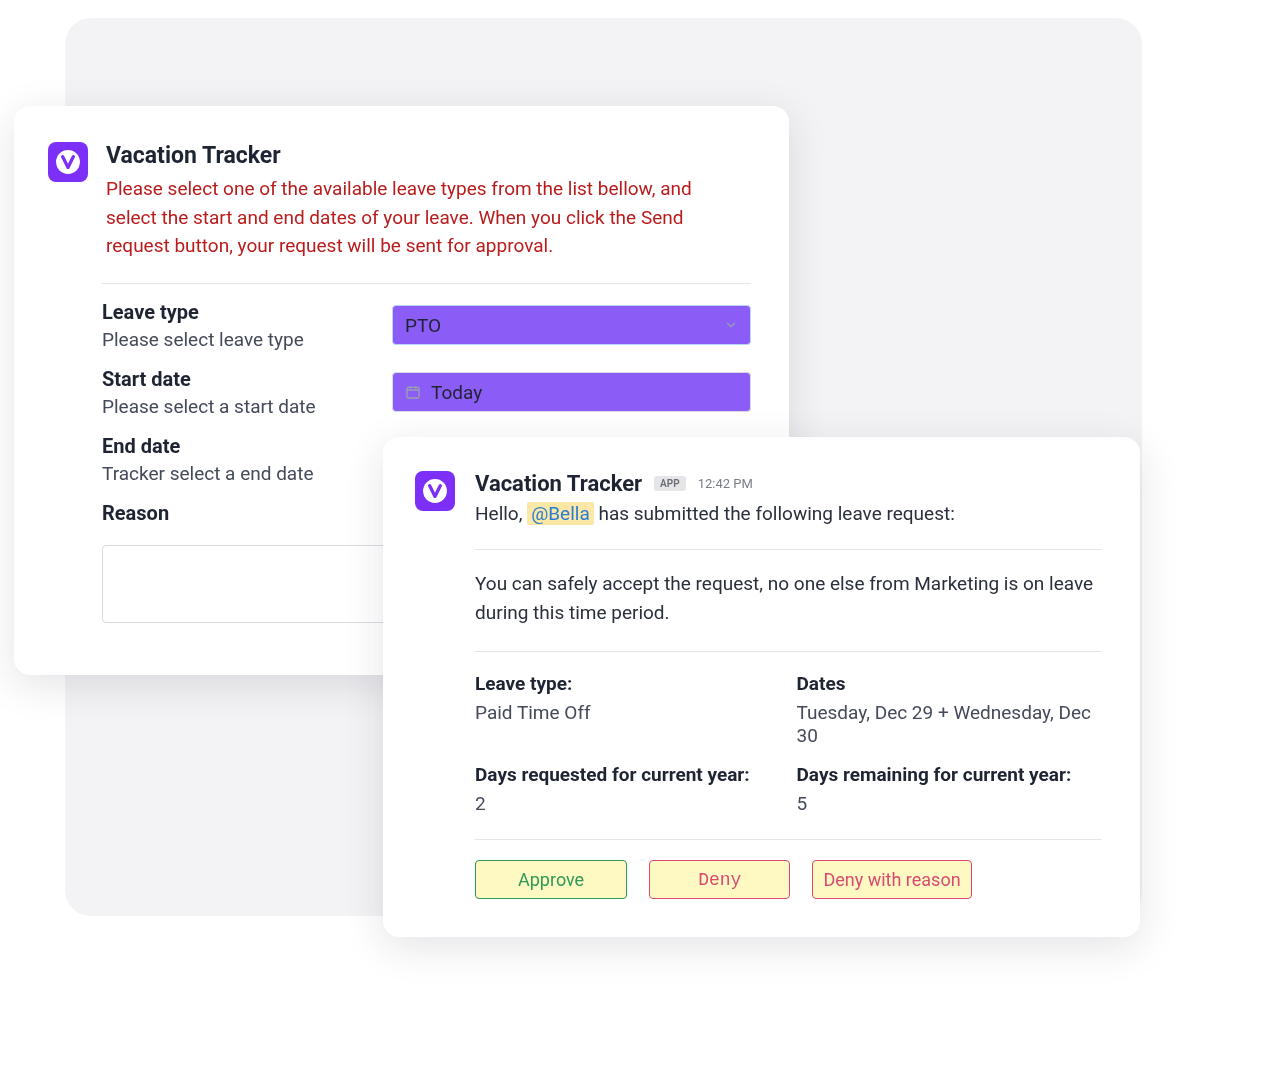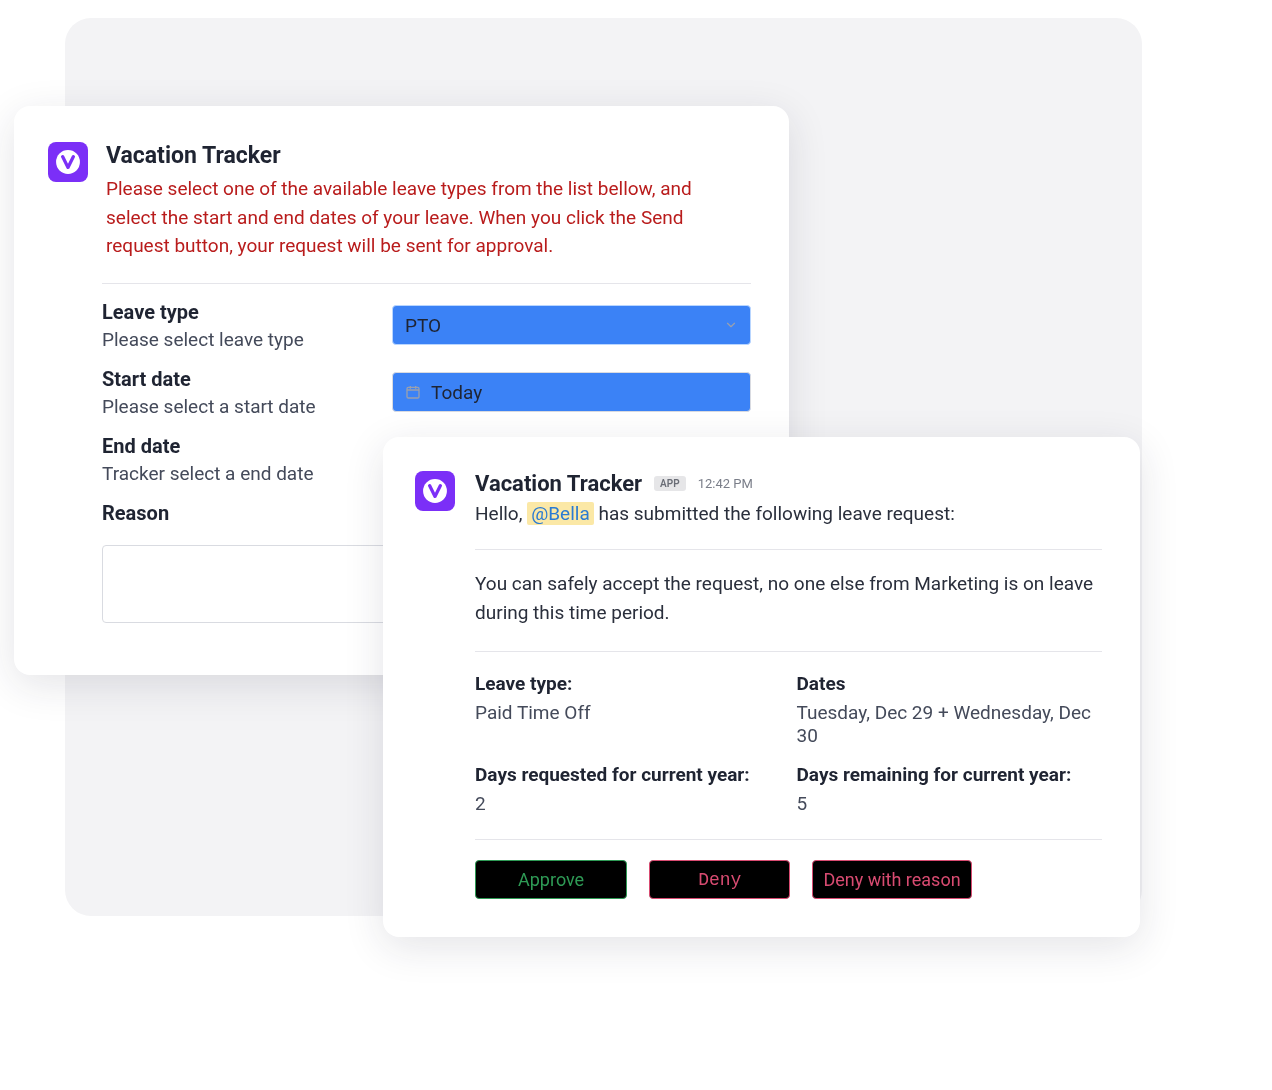--- a/index.html
+++ b/index.html
@@ -47,21 +47,21 @@
   .form-right { flex: 1; }
   .field-label { font-size: 20px; font-weight: 700; margin-bottom: 4px; color: #1f2432; }
   .field-help  { font-size: 19px; color: #444a5a; }
   .select-box, .date-box {
     border: 1px solid #b9d6ff;
     border-radius: 4px;
     height: 40px;
     display: flex; align-items: center;
     padding: 0 12px;
     font-size: 19px; color: #1f2432;
-    background: #3b82f6;
+    background: #8b5cf6;
     cursor: pointer;
   }
   .date-box { border-color: #d9dbe1; }
   .select-value { flex: 1; }
   .chevron-down { width: 14px; height: 14px; color: #9aa0ae; }
   .cal-icon { width: 16px; height: 16px; color: #9aa0ae; margin-right: 10px; }
   .textarea-box {
     width: 100%;
     border: 1px solid #d9dbe1;
     border-radius: 4px;
@@ -108,21 +108,21 @@
     row-gap: 22px; column-gap: 20px;
     margin-bottom: 6px;
     gap: 16px;
   }
   .detail-label { font-size: 19px; font-weight: 700; margin-bottom: 6px; }
   .detail-value { font-size: 19px; color: #444a5a; }
   .btn-row { display: flex; gap: 22px; margin-top: 6px; }
   .btn {
     border: 1.5px solid;
     border-radius: 4px;
-    background: #000000;
+    background: #fef9c3;
     font-size: 18px;
     padding: 8px 10px;
     cursor: pointer;
     font-family: inherit;
   }
   .btn-approve { color: #2e9a55; border-color: #2e9a55; padding-left: 42px; padding-right: 42px; }
   .btn-deny    { color: #d84b71; border-color: #d84b71; padding-left: 48px; padding-right: 48px; font-family: Liberation Mono, monospace; }
   .btn-deny-reason { color: #d84b71; border-color: #d84b71; }
   .notif-content { flex: 1; min-width: 0; }
 </style>

